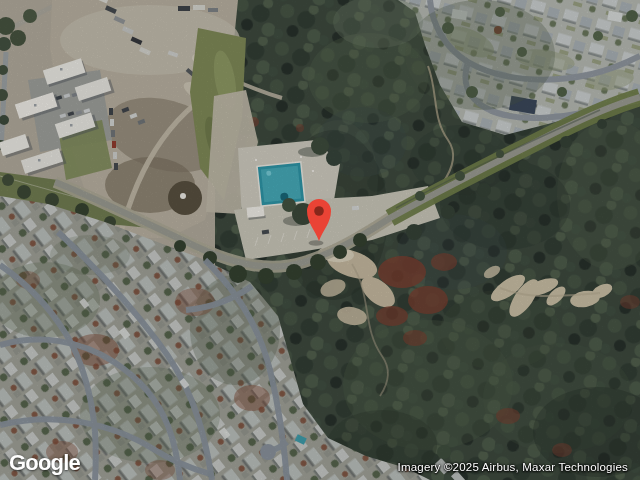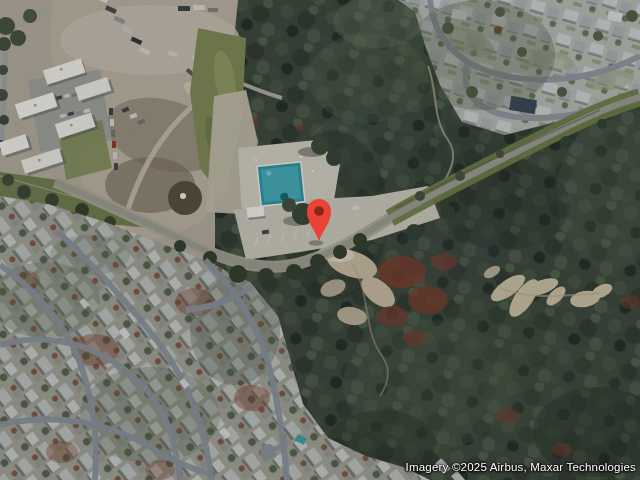--- a/index.html
+++ b/index.html
@@ -14,21 +14,21 @@
   .scene { position: absolute; left: 0; top: 0; display: block; }
   .pin-svg { position: absolute; width: 28px; height: 46px; }
   .google-logo {
     position: absolute; left: 9px; bottom: 4px;
     color: #fff; font-size: 22px; font-weight: 600;
     letter-spacing: -0.8px;
     text-shadow: 0 1px 2px rgba(0,0,0,0.5), 0 0 3px rgba(0,0,0,0.35);
     cursor: pointer;
   }
   .attribution {
-    position: absolute; right: 4px; bottom: 7px;
+    position: absolute; right: 12px; bottom: 7px;
     color: #fff; font-size: 11.5px; font-weight: 400;
     text-shadow: 0 0 2px #000, 0 0 3px #000, 0 1px 2px #000;
     letter-spacing: 0.2px;
     padding-left: 28px;
   }
 </style>
 </head>
 <body>
 
 <div class="viewport">
@@ -350,16 +350,17 @@
     <rect x="0" y="0" width="640" height="480" filter="url(#grain)" opacity="0.13"></rect>
 
     <ellipse cx="316" cy="243" rx="7.5" ry="2.8" fill="#000" opacity="0.28"></ellipse>
   </svg>
 
   <svg class="pin-svg" viewBox="0 0 28 46" style="left: 305px; top: 197px;">
     <path d="M 14,44 C 10,33 2,25.5 2,14 A 12,12 0 1 1 26,14 C 26,25.5 18,33 14,44 Z" fill="#EA4335"></path>
     <circle cx="14" cy="14" r="4.8" fill="#87271B"></circle>
   </svg>
 
+  <div class="google-logo">Google</div>
 
   <div class="attribution">Imagery ©2025 Airbus, Maxar Technologies</div>
 
 </div>
 
 </body></html>

